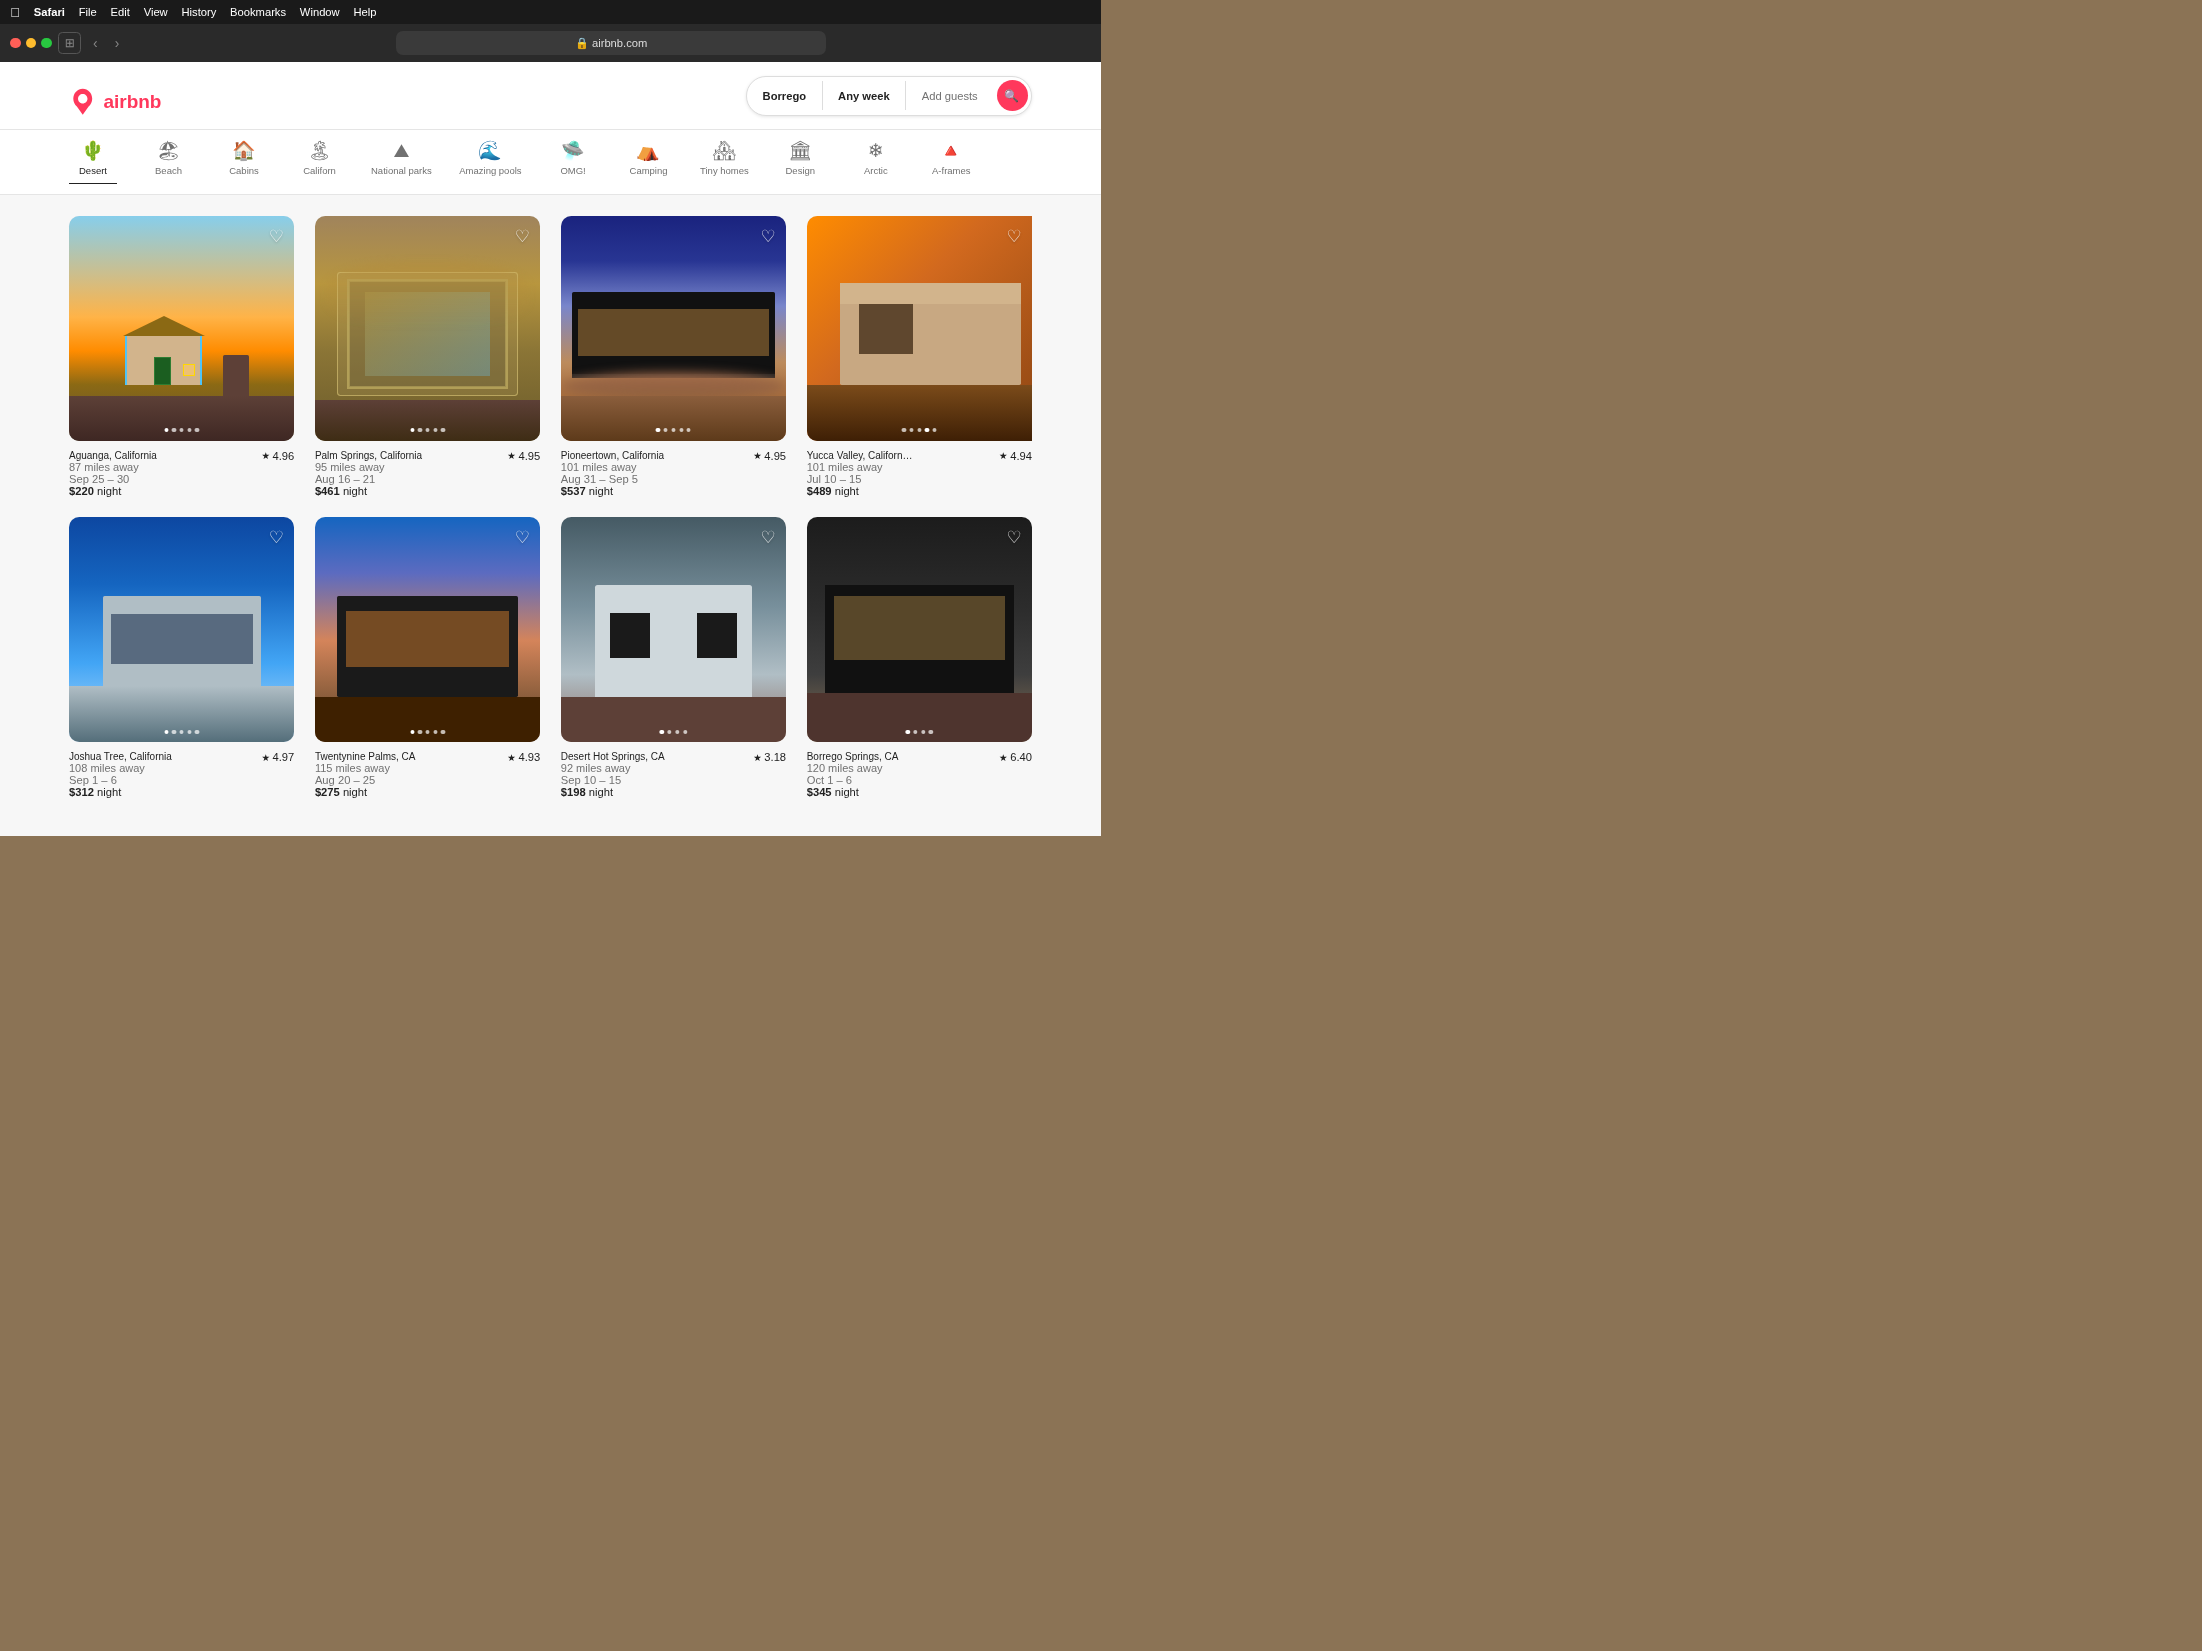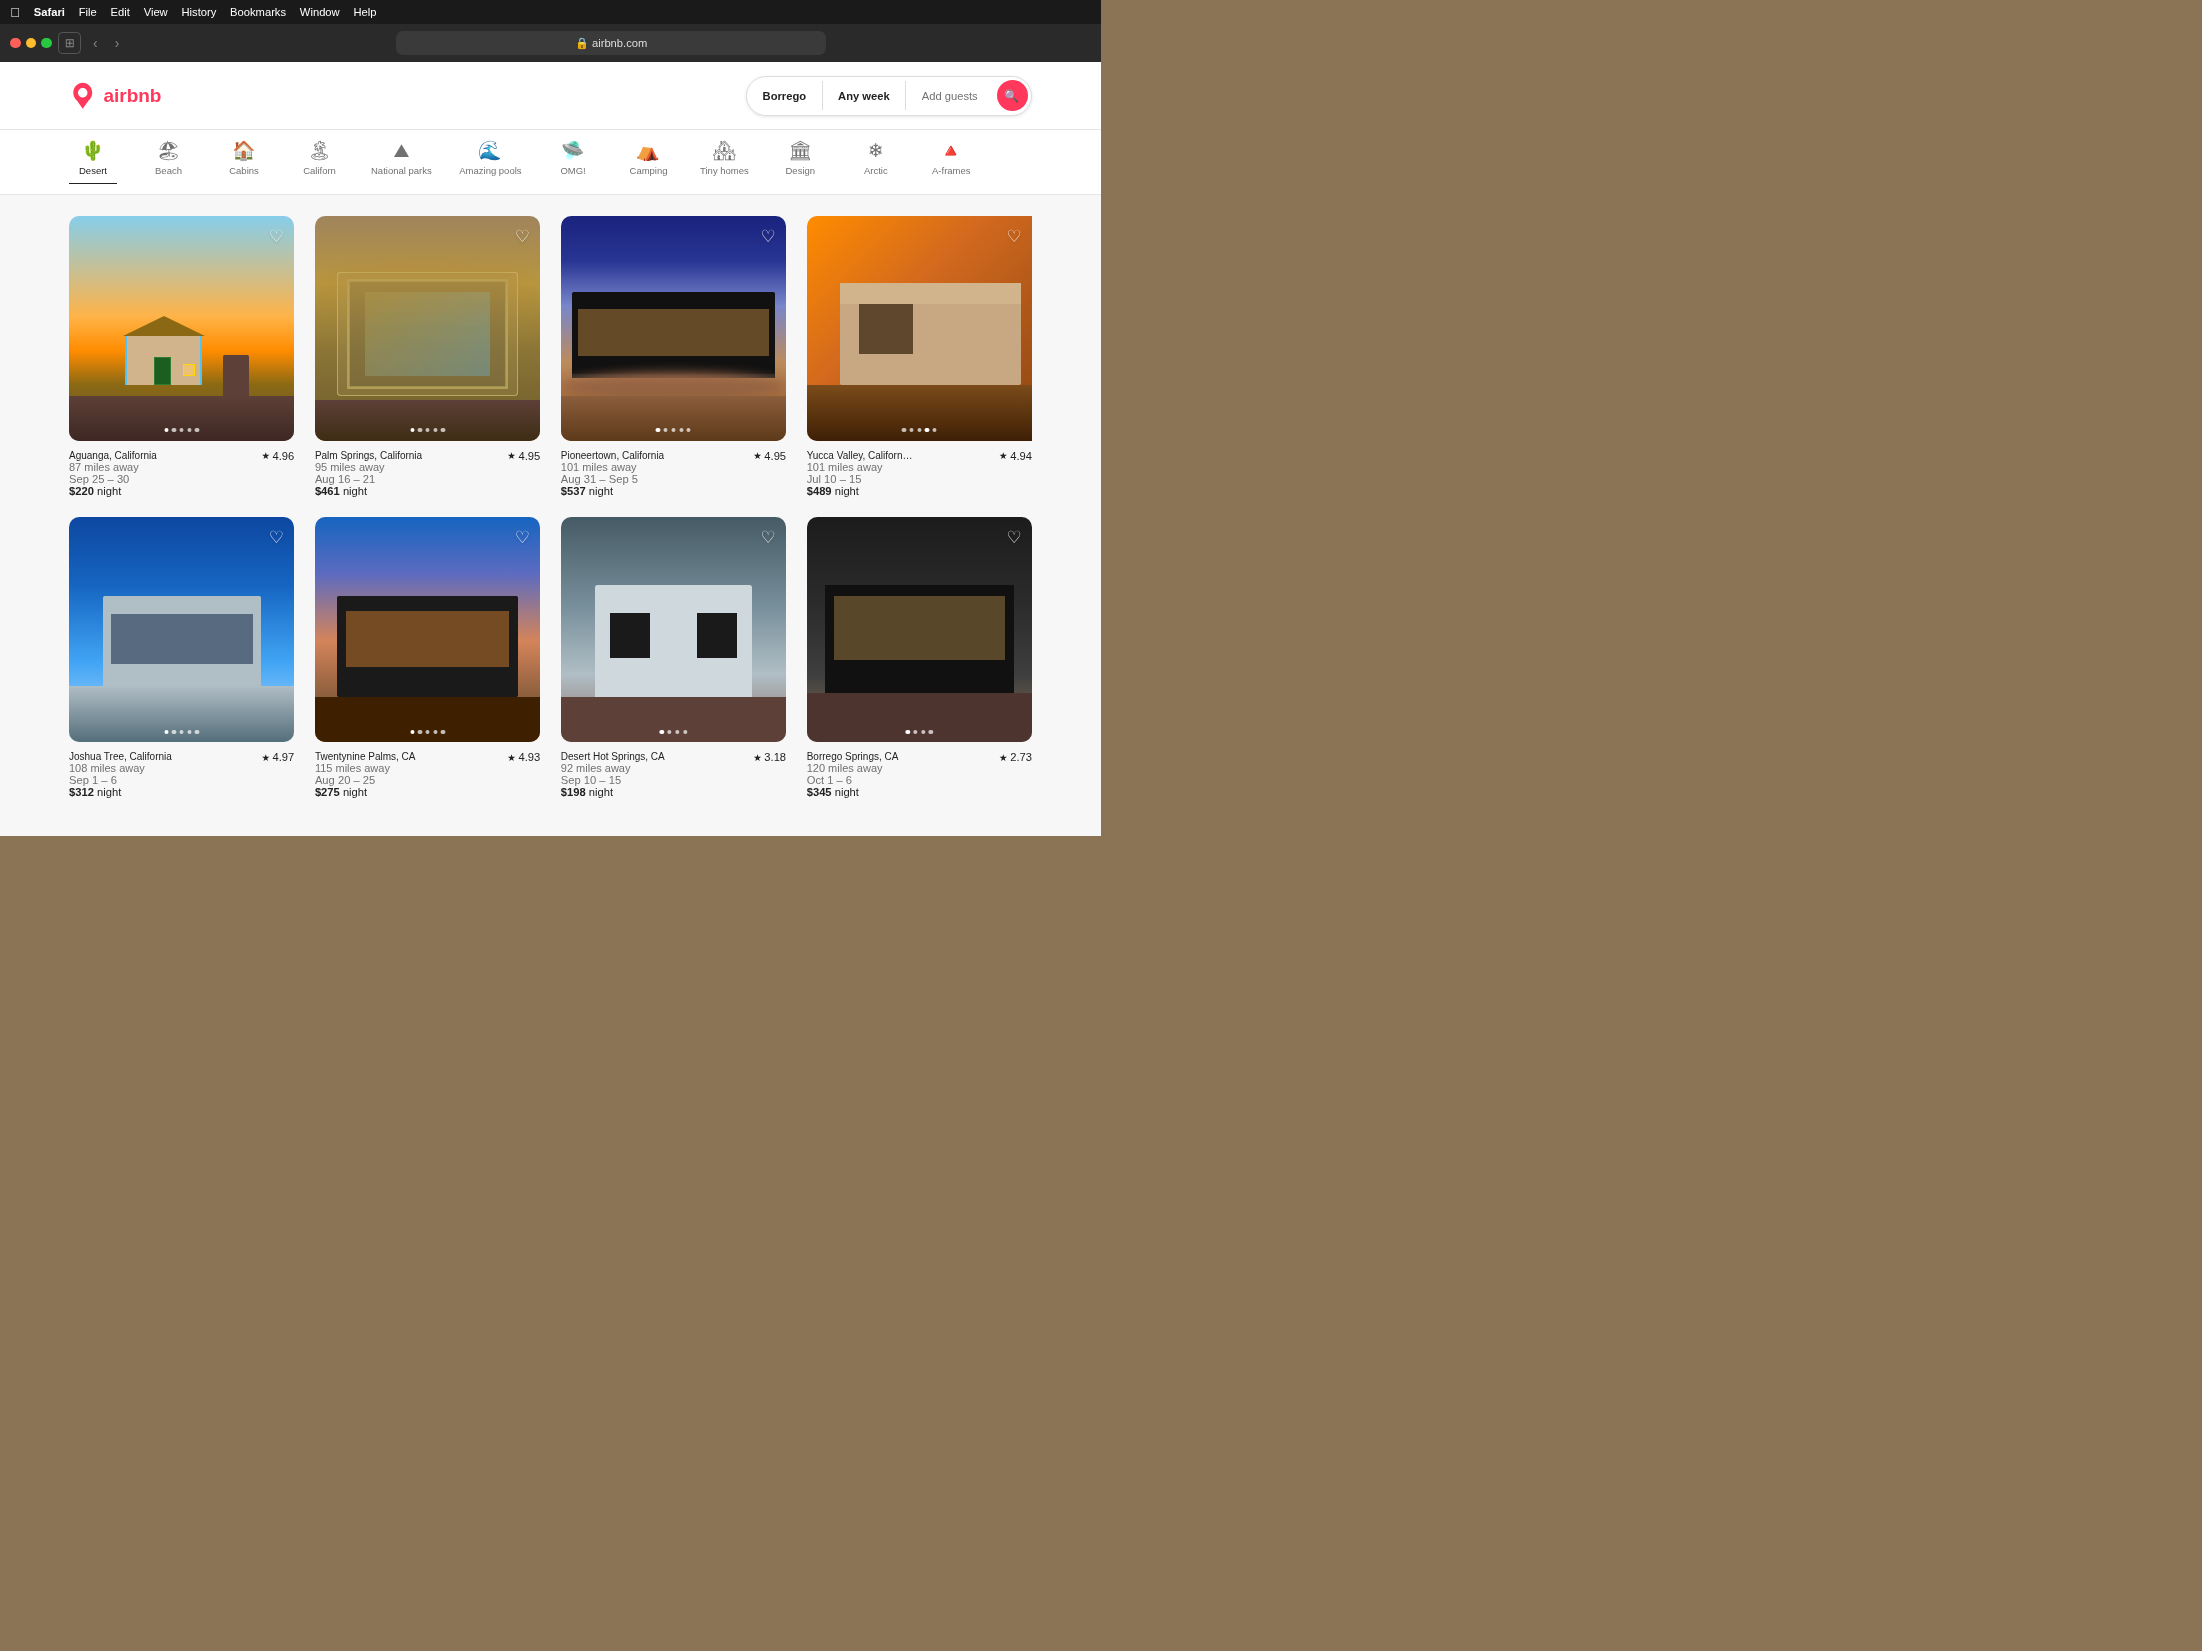--- a/index.html
+++ b/index.html
@@ -75,21 +75,21 @@
     .airbnb-page {
       background: #f7f7f7;
       min-height: 774px;
     }
 
     
     .airbnb-header {
       background: #fff;
       padding: 13.8px 69px;
       display: flex;
-      align-items: center;
+      align-items: flex-end;
       justify-content: space-between;
       border-bottom: 0.9px solid #e5e5e5;
       position: sticky;
       top: 0;
       z-index: 50;
     }
     .airbnb-logo {
       display: flex;
       align-items: center;
       gap: 6.9px;
@@ -614,21 +614,21 @@
     </div>
     <div class="listing-info">
       <div class="listing-left">
         <div class="listing-location">Borrego Springs, CA</div>
         <div class="listing-distance">120 miles away</div>
         <div class="listing-dates">Oct 1 – 6</div>
         <div class="listing-price"><strong>$345</strong> night</div>
       </div>
       <div class="listing-rating">
         <span class="star-icon">★</span>
-        <span>2.73</span>
+        <span>6.40</span>
       </div>
     </div>
   </div>
       </div>
   </div>
 
 </div>
 
 
 </body></html>

